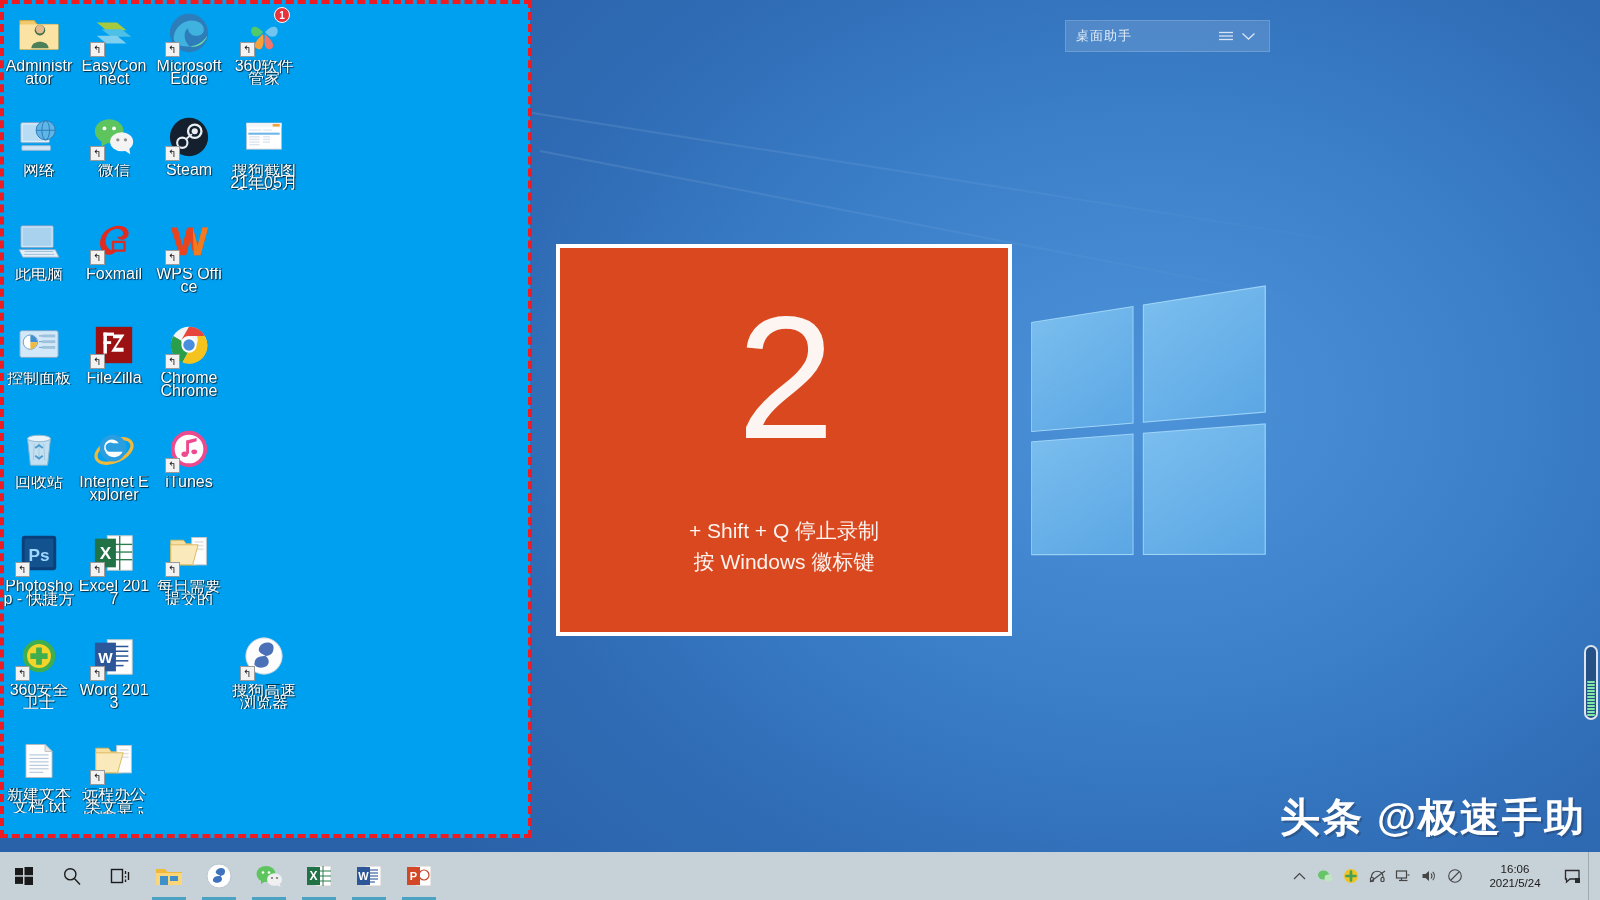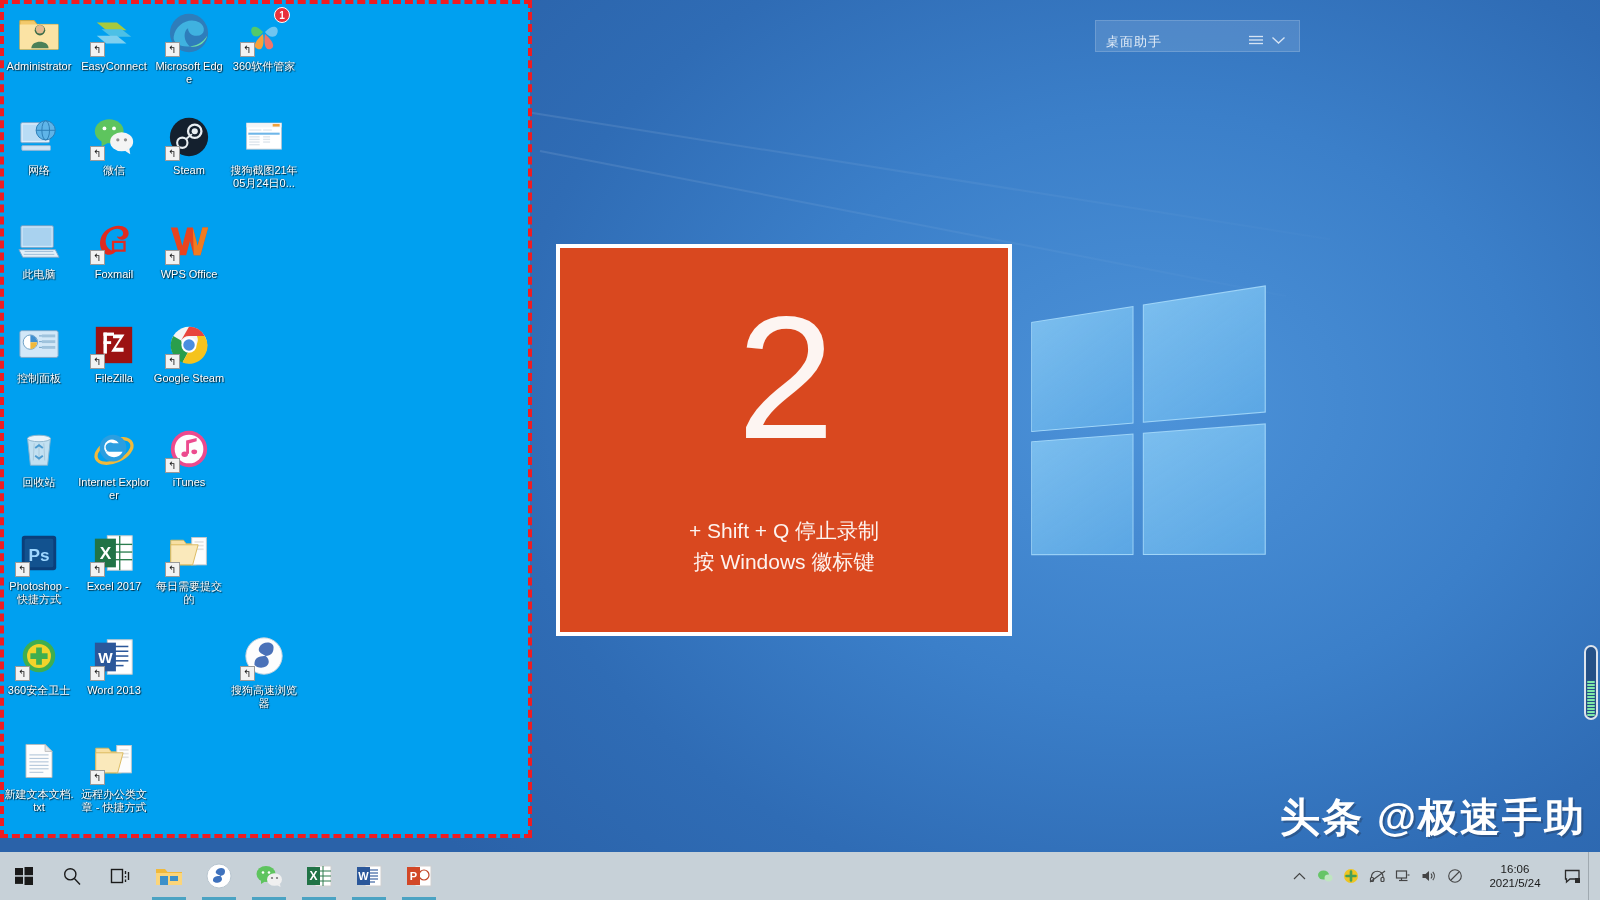--- a/index.html
+++ b/index.html
@@ -61,21 +61,21 @@
     display:flex; flex-direction:column; align-items:center;
     padding-top:6px;
     cursor:default;
   }
   .icon-art {
     width:46px; height:46px; position:relative;
     display:flex; align-items:center; justify-content:center;
   }
   .icon-label {
     margin-top:4px;
-    font-size:11px; line-height:12.5px;
+    font-size:16px; line-height:12.5px;
     color:#ffffff; text-align:center;
     width:72px;
     word-break:break-all;
     text-shadow: 1px 1px 1px rgba(0,0,0,0.75), -1px 0 1px rgba(0,0,0,0.45);
     max-height:26px; overflow:hidden;
   }
   
   .shortcut-badge {
     position:absolute; left:-1px; bottom:-1px;
     width:15px; height:15px;
@@ -98,25 +98,24 @@
     border:4px dashed #ee1c22;
     pointer-events:none;
   }
 
   
   #desktop-assistant {
     position:absolute; left:1065px; top:20px;
     width:205px; height:32px;
     background:rgba(255,255,255,0.13);
     border:1px solid rgba(255,255,255,0.16);
-    display:flex; align-items:flex-end;
+    display:flex; align-items:center;
     padding:0 10px;
     color:#eef4fb;
     font-size:13px;
-    margin-left:30px;
   }
   #desktop-assistant .da-title { flex:1; letter-spacing:1px; opacity:0.92; }
   #desktop-assistant .da-btn {
     width:22px; height:22px; display:flex; align-items:center; justify-content:center;
     opacity:0.85; cursor:pointer;
   }
 
   
   #record-overlay {
     position:absolute; left:556px; top:244px;
@@ -415,21 +414,21 @@
           <svg viewBox="0 0 46 46" width="44" height="44">
       <circle cx="23" cy="23" r="19" fill="#f4f4f4"></circle>
       <path d="M23 4 A19 19 0 0 1 39.4 13.5 L23 13.5 A9.5 9.5 0 0 0 14.7 18.4 Z" fill="#e8453c"></path>
       <path d="M6.6 13.5 A19 19 0 0 0 16.2 41.2 L24 27 A9.5 9.5 0 0 1 14.7 18.4 Z" fill="#2a9e4b"></path>
       <path d="M39.4 13.5 A19 19 0 0 1 16.2 41.2 L24 27 A9.5 9.5 0 0 0 31.3 13.5 Z" fill="#f5c31d"></path>
       <circle cx="23" cy="23" r="8" fill="#fff"></circle>
             <circle cx="23" cy="23" r="6" fill="#4a8ee0"></circle>
           </svg>
           <span class="shortcut-badge">↰</span>
         </div>
-        <div class="icon-label">Google Steam</div>
+        <div class="icon-label">Chrome Chrome</div>
       </div>
       <div class="icon-cell"></div>
       <div class="icon-cell">
         <div class="icon-art">
           <svg viewBox="0 0 46 46" width="44" height="44">
       <path d="M11 12 L35 12 L32 40 L14 40 Z" fill="#d8e8f2" stroke="#8fb5cc" opacity="0.9"></path>
       <ellipse cx="23" cy="12" rx="12" ry="3.4" fill="#e9f3fa" stroke="#8fb5cc"></ellipse>
       <g stroke="#a9c8da">
               <line x1="18" y1="17" x2="17" y2="35"></line>
               <line x1="23" y1="17" x2="23" y2="35"></line>

